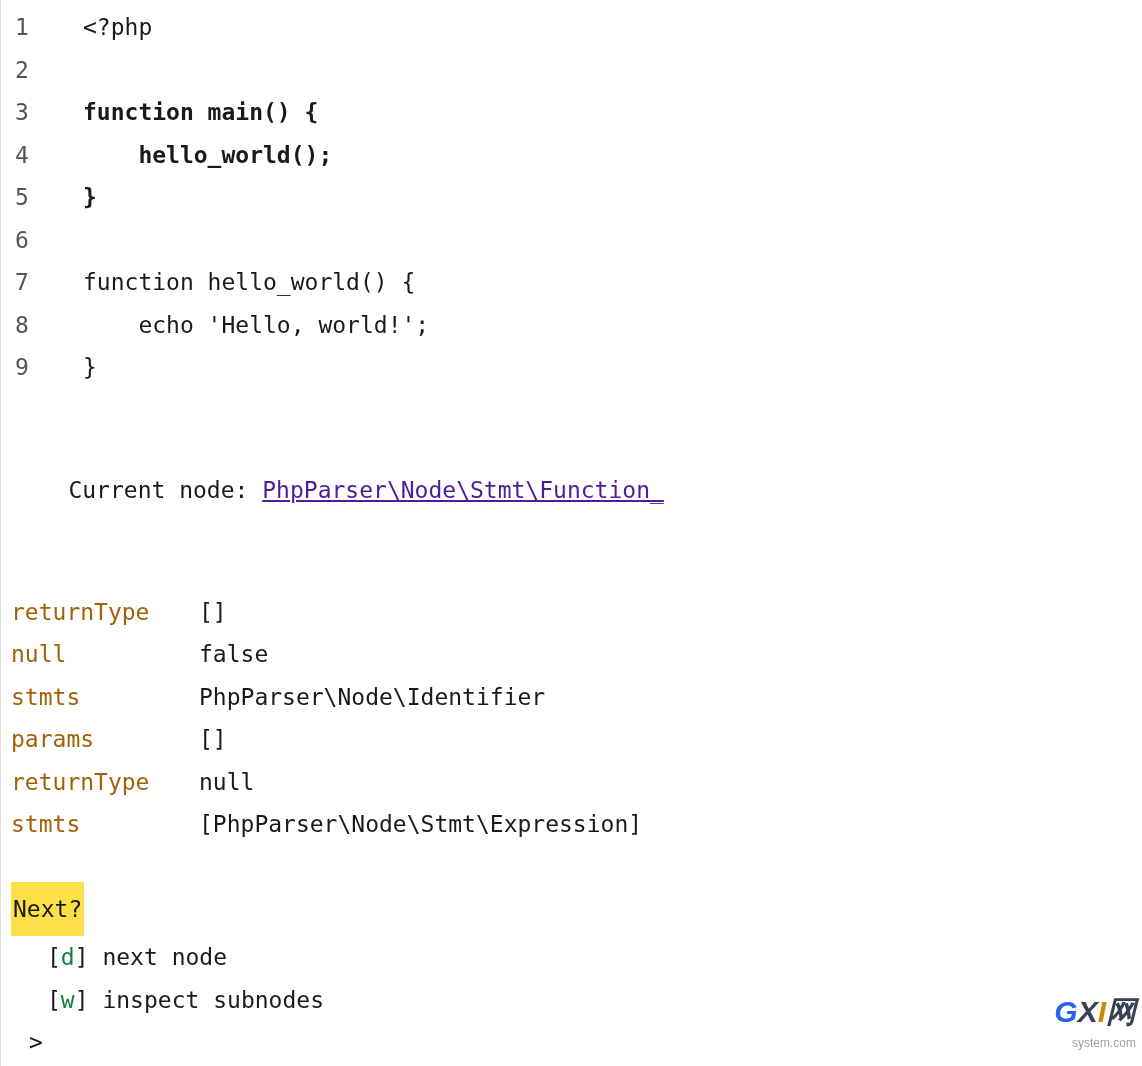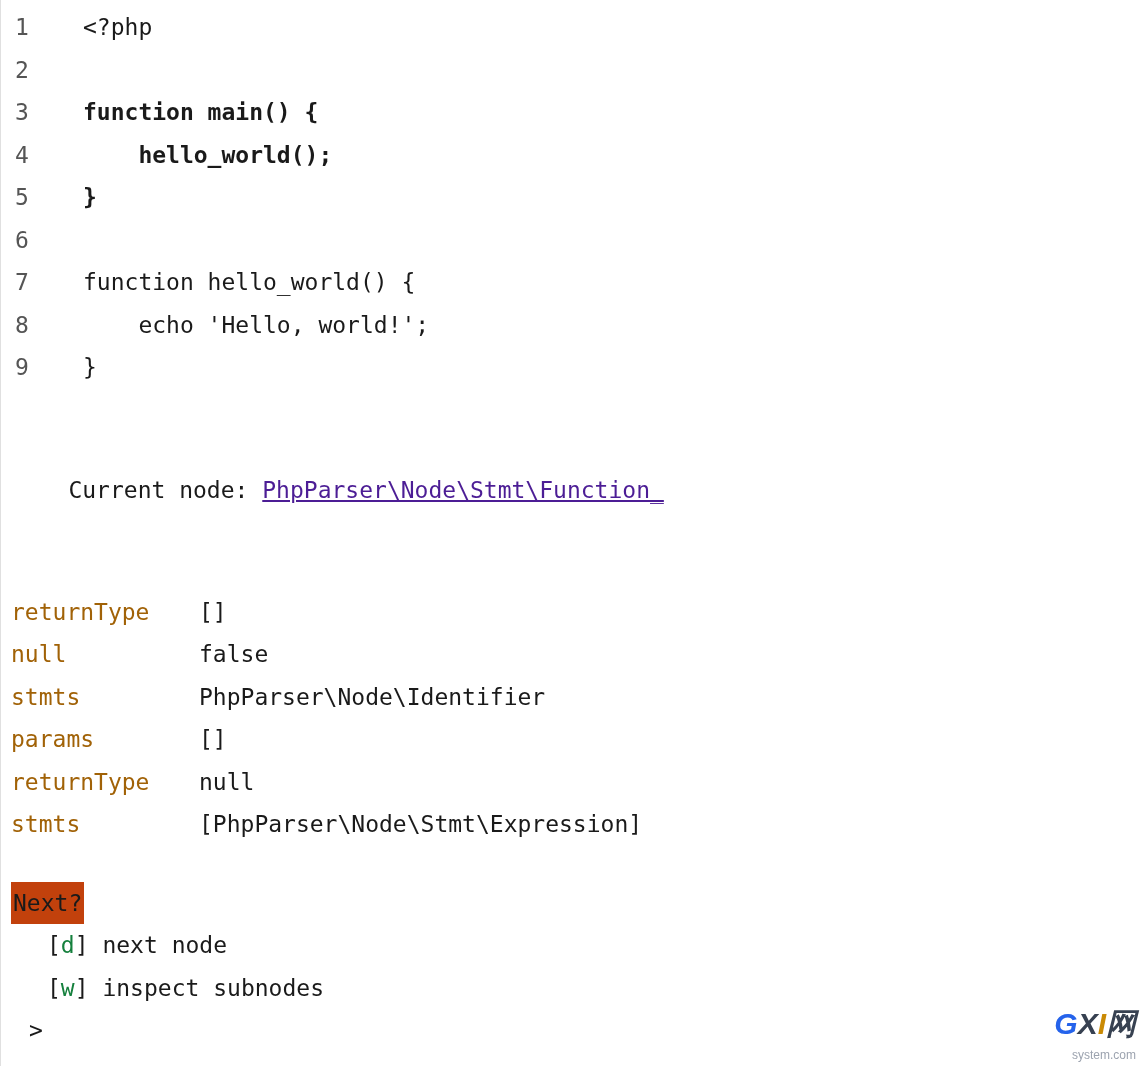--- a/index.html
+++ b/index.html
@@ -64,37 +64,37 @@
       width: 188px;
       flex: 0 0 auto;
     }
     .prop-val {
       color: #1a1a1a;
     }
     .prompt-block {
       margin-top: 36px;
     }
     .prompt-q {
-      background: #c2410c;
+      background: #fde047;
       display: inline-block;
-      padding: 0 2px;
+      padding: 6px 2px;
     }
     .opt-row {
       padding-left: 36px;
     }
     .key {
       color: #15803d;
     }
     .cursor {
       padding-left: 18px;
     }
     .watermark {
       position: absolute;
       right: 6px;
-      bottom: 0;
+      bottom: 12px;
       font-family: Arial, sans-serif;
       font-style: italic;
       font-weight: 700;
       font-size: 30px;
     }
     .wm-g { color: #2563eb; }
     .wm-x { color: #374151; }
     .wm-i { color: #ca8a04; }
     .wm-net { color: #374151; }
     .wm-sub {

